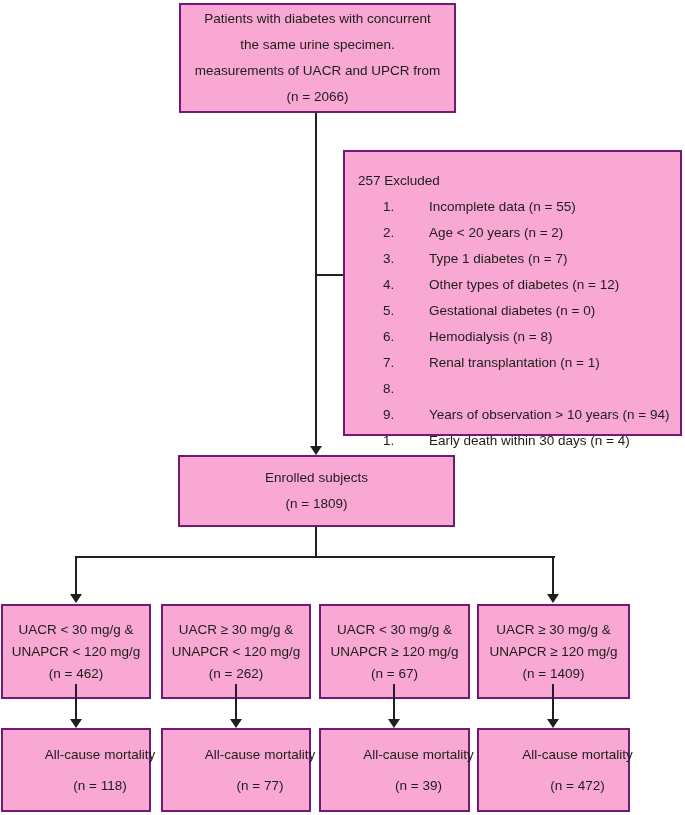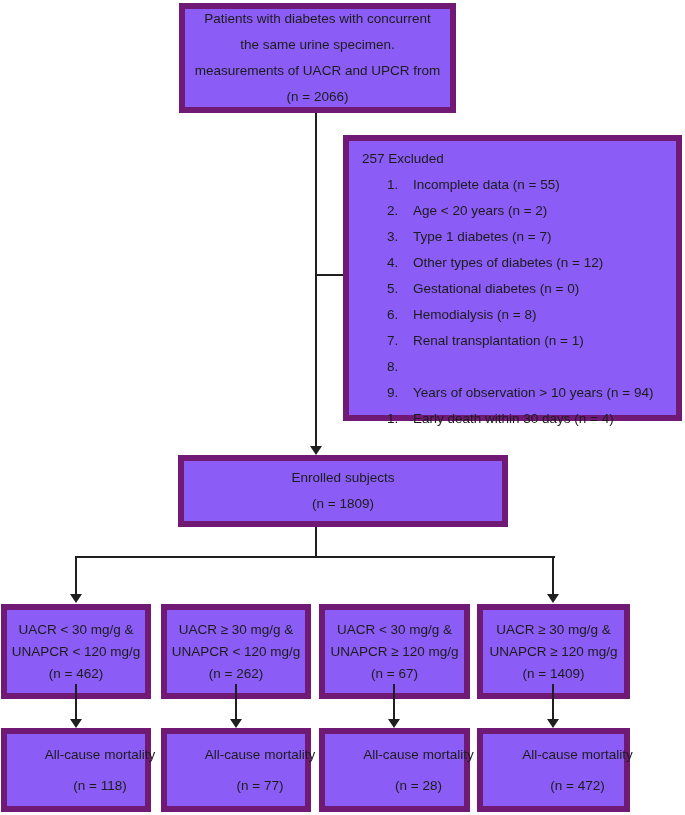--- a/index.html
+++ b/index.html
@@ -2,41 +2,41 @@
 <html><head>
 <meta charset="utf-8">
 <style>
   html,body{margin:0;padding:0;background:#ffffff;}
   .canvas{
     position:relative;width:685px;height:815px;background:#ffffff;
     font-family:"Liberation Sans",sans-serif;color:#1c1c1c;font-size:13.5px;
     overflow:hidden;
   }
   .box{
-    position:absolute;border:6px solid #701a75;background:#8b5cf6;
+    position:absolute;border:2px solid #701a75;background:#f9a8d4;
     box-sizing:border-box;
   }
   .center-text{
     display:flex;flex-direction:column;justify-content:center;
     align-items:center;text-align:center;
   }
   .bline{line-height:26px;white-space:nowrap;}
 
   
   .population-box{left:179px;top:3px;width:277px;height:110px;}
 
   
-  .excluded-box{left:343px;top:135px;width:339px;height:286px;padding-top:5px;}
+  .excluded-box{left:343px;top:150px;width:339px;height:286px;padding-top:16px;}
   .ex-title{line-height:26px;padding-left:13px;white-space:nowrap;}
   .ex-item{display:flex;line-height:26px;padding-left:38px;}
   .ex-num{width:26px;flex:none;}
-  .ex-text{flex:none;white-space:nowrap;}
+  .ex-text{flex:none;white-space:nowrap;margin-left:20px;}
 
   
-  .enrolled-box{left:178px;top:455px;width:330px;height:72px;}
+  .enrolled-box{left:178px;top:455px;width:277px;height:72px;}
 
   
   .branch-box{top:604px;height:95px;}
   .branch-box .bline{line-height:22px;}
   .col1{left:1px;width:150px;}
   .col2{left:161px;width:150px;}
   .col3{left:319px;width:151px;}
   .col4{left:477px;width:153px;}
 
   
@@ -156,20 +156,20 @@
   <div class="box outcome-box col1 center-text">
     <div class="bline">All-cause mortality</div>
     <div class="bline">(n = 118)</div>
   </div>
   <div class="box outcome-box col2 center-text">
     <div class="bline">All-cause mortality</div>
     <div class="bline">(n = 77)</div>
   </div>
   <div class="box outcome-box col3 center-text">
     <div class="bline">All-cause mortality</div>
-    <div class="bline">(n = 28)</div>
+    <div class="bline">(n = 39)</div>
   </div>
   <div class="box outcome-box col4 center-text">
     <div class="bline">All-cause mortality</div>
     <div class="bline">(n = 472)</div>
   </div>
 
 </div>
 
 </body></html>

